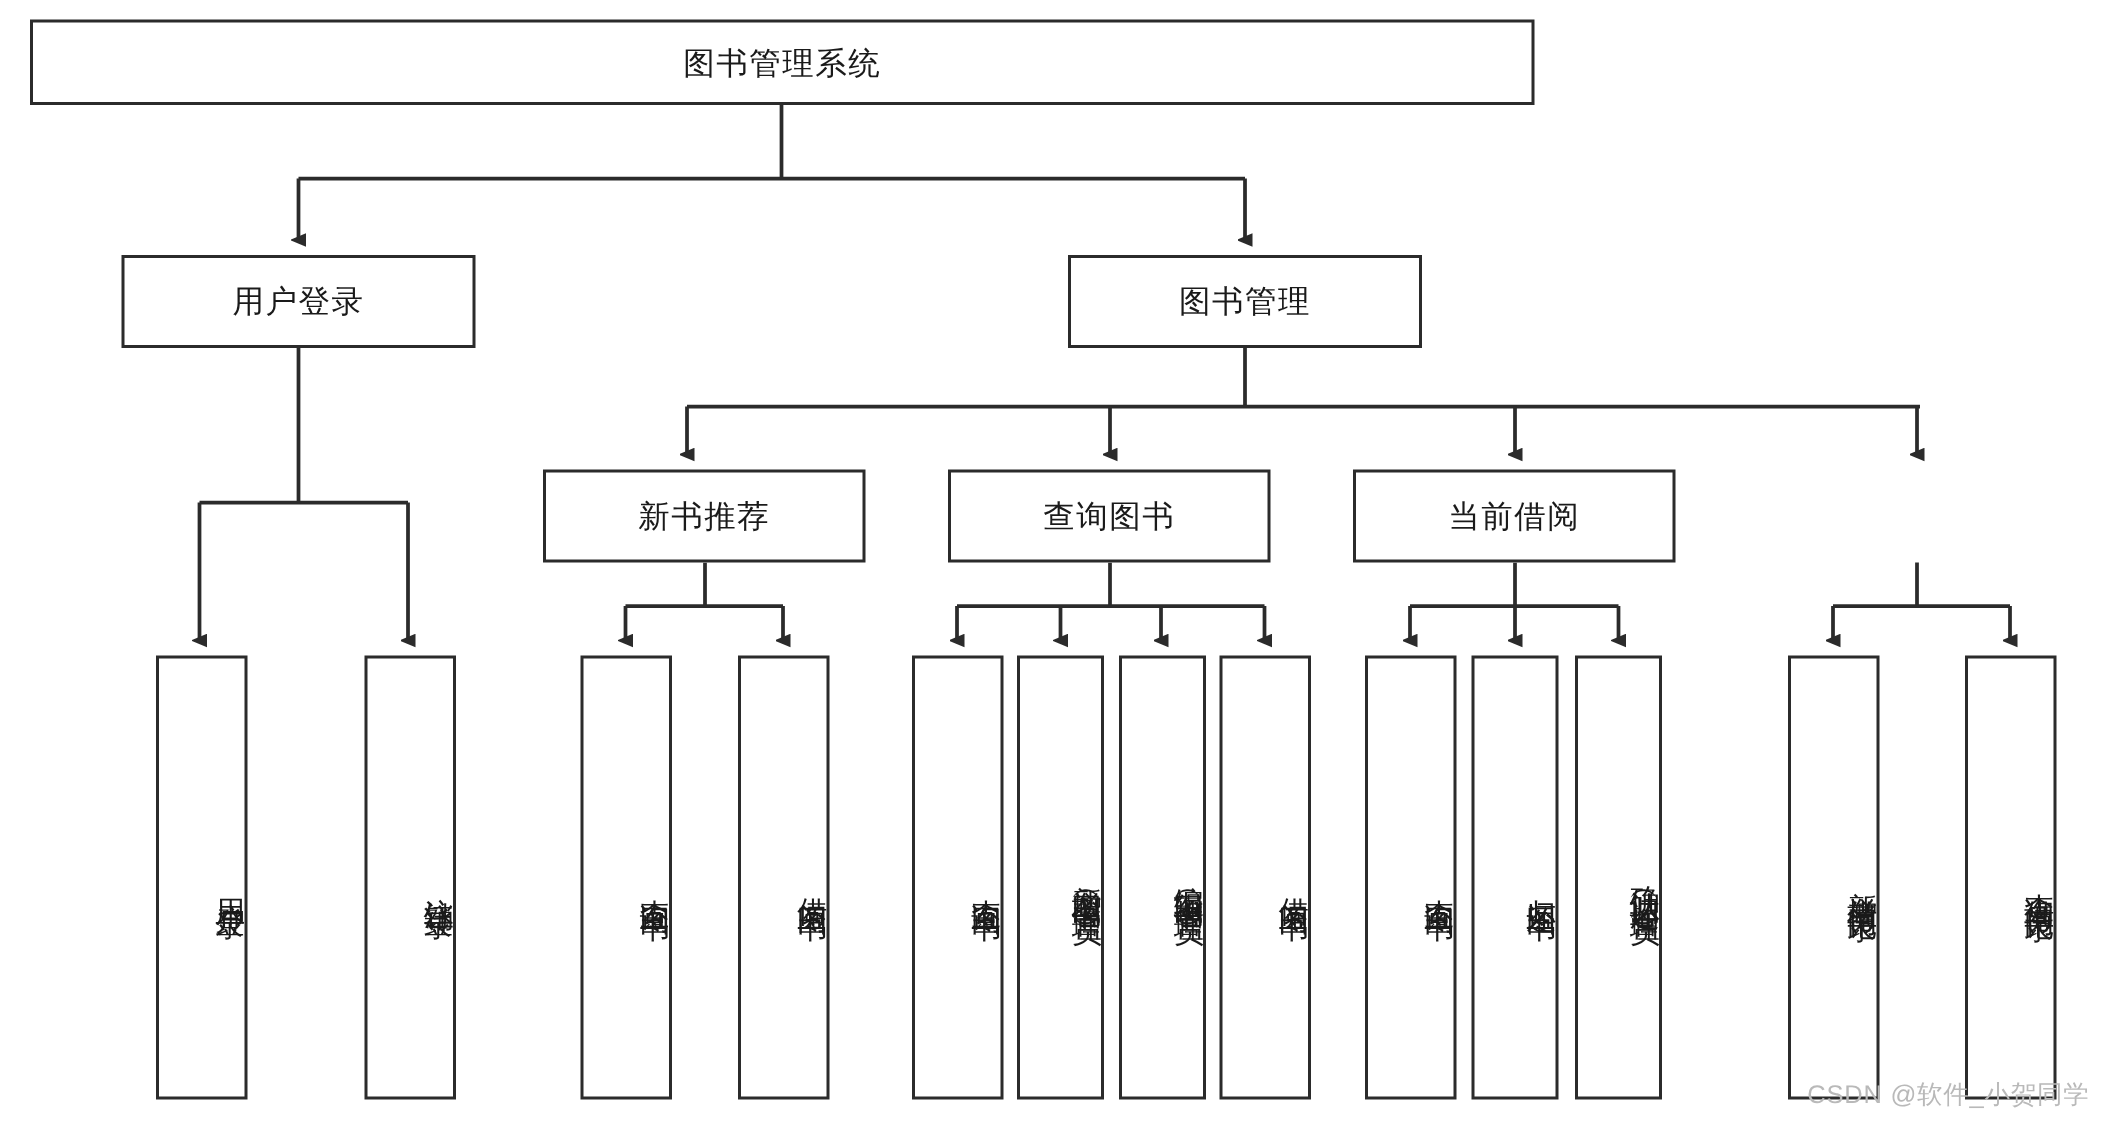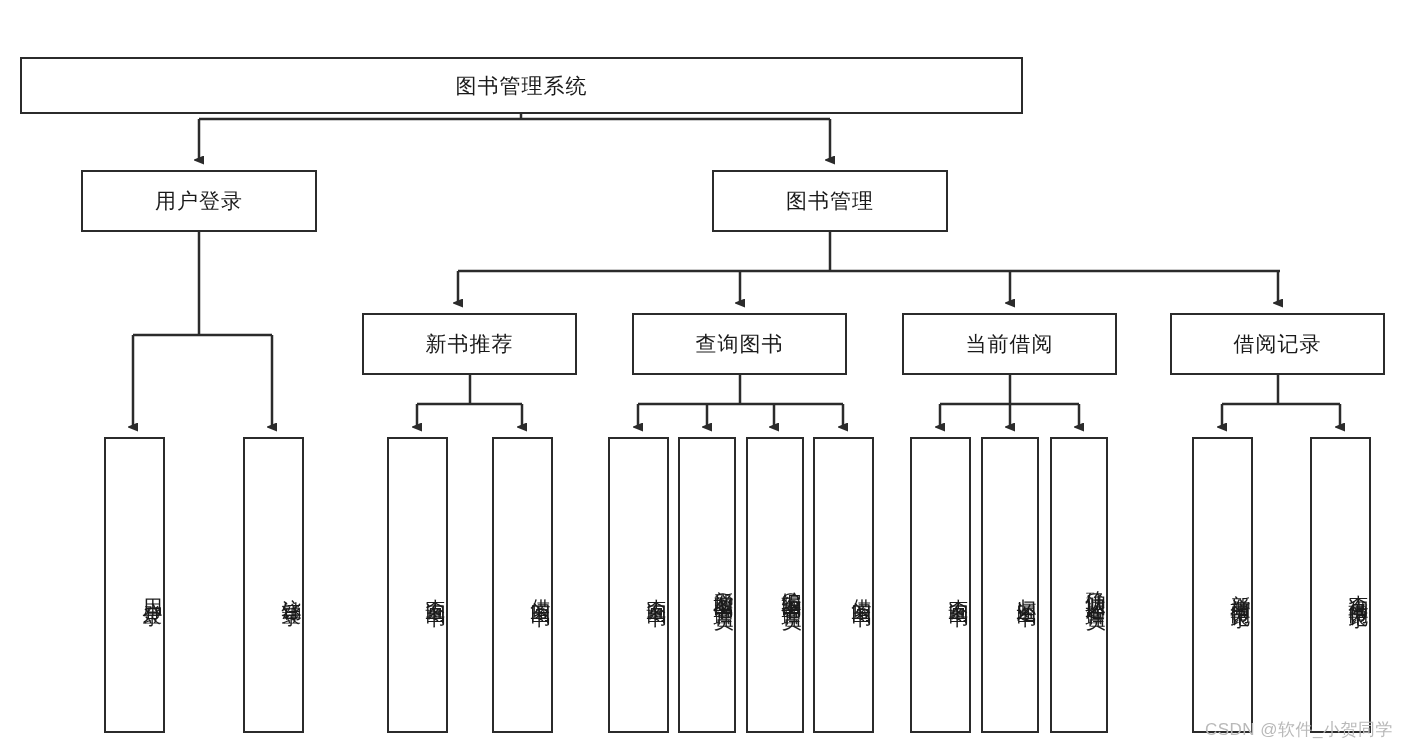--- a/index.html
+++ b/index.html
@@ -116,42 +116,39 @@
       <path d="M1010,404 L1010,427" marker-end="url(#arrow)"></path>
       <path d="M1079,404 L1079,427" marker-end="url(#arrow)"></path>
 
       <path d="M1278,375 L1278,404"></path>
       <path d="M1222,404 L1340,404"></path>
       <path d="M1222,404 L1222,427" marker-end="url(#arrow)"></path>
       <path d="M1340,404 L1340,427" marker-end="url(#arrow)"></path>
     </g>
   </svg>
 
-  <div class="node h" style="left:20px; top:13px; width:1003px; height:57px;margin-top:44px;">
+  <div class="node h" style="left:20px; top:13px; width:1003px; height:57px;">
     <span>图书管理系统</span>
   </div>
 
   <div class="node h" style="left:81px; top:170px; width:236px; height:62px;">
     <span>用户登录</span>
   </div>
   <div class="node h" style="left:712px; top:170px; width:236px; height:62px;">
     <span>图书管理</span>
   </div>
 
   <div class="node h" style="left:362px; top:313px; width:215px; height:62px;">
     <span>新书推荐</span>
   </div>
   <div class="node h" style="left:632px; top:313px; width:215px; height:62px;">
     <span>查询图书</span>
   </div>
   <div class="node h" style="left:902px; top:313px; width:215px; height:62px;">
     <span>当前借阅</span>
-  </div>
-  <div class="node h" style="left:1170px; top:313px; width:215px; height:62px;">
-    <span>借阅记录</span>
   </div>
 
   <div class="node v" style="left:104px; top:437px; width:61px; height:296px;">
     <span class="vtext">用户登录</span>
   </div>
   <div class="node v" style="left:243px; top:437px; width:61px; height:296px;">
     <span class="vtext">注销登录</span>
   </div>
 
   <div class="node v" style="left:387px; top:437px; width:61px; height:296px;">

